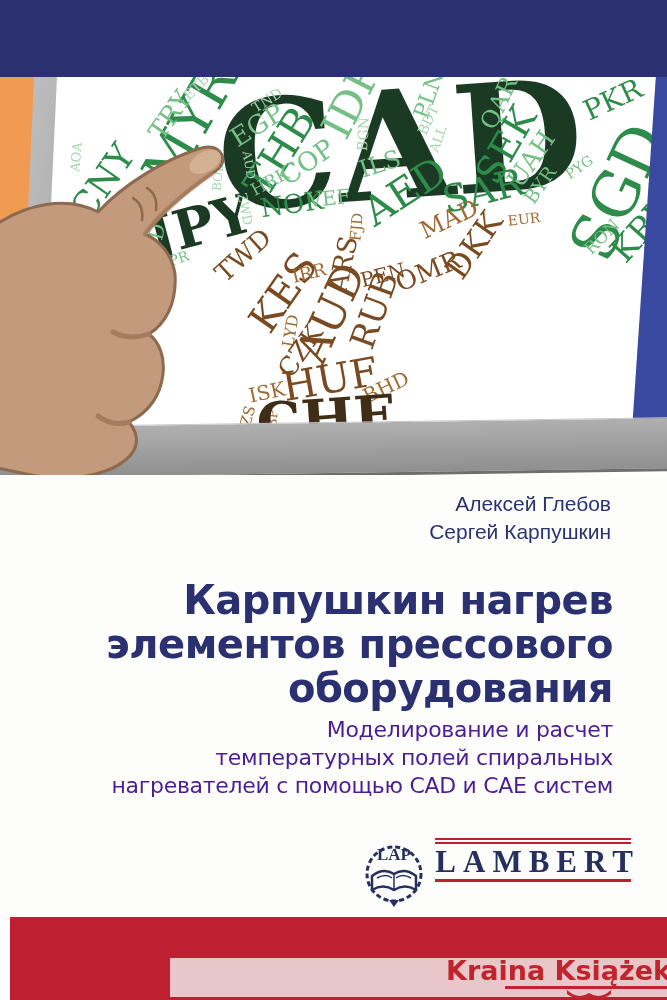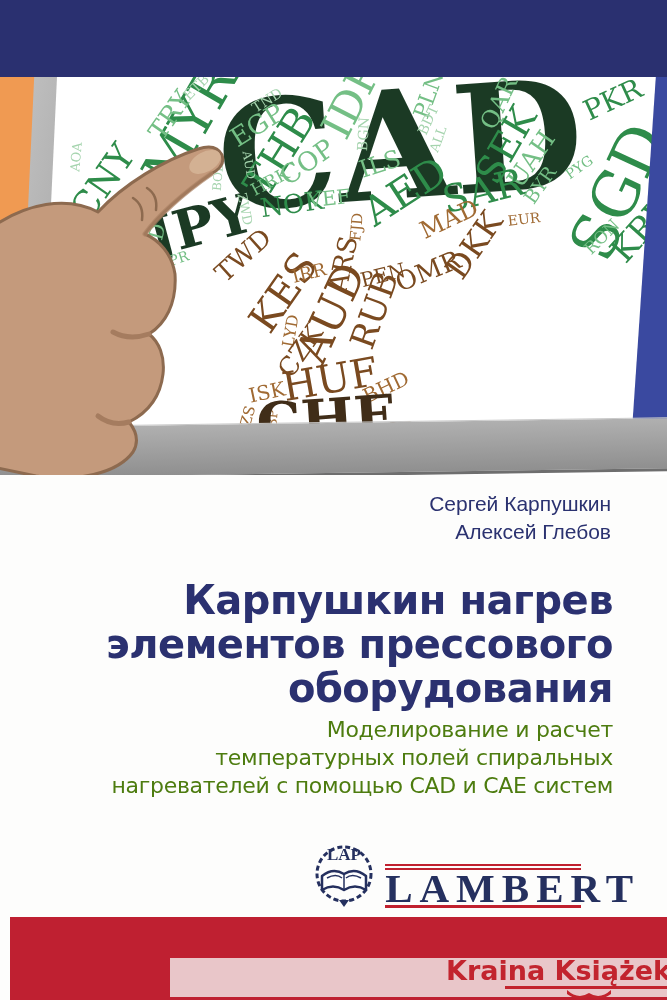--- a/index.html
+++ b/index.html
@@ -26,30 +26,30 @@
   .gray-band{position:absolute;left:-6px;top:345px;width:680px;height:50px;
         background:linear-gradient(180deg,#b0b0b0,#8f8f8f);border-top:1px solid #c9c9c9;
         border-bottom:3px solid #6e6e6e;transform:rotate(-0.8deg);}
   .hand{position:absolute;left:-4px;top:63px;}
   
   .authors{position:absolute;right:56px;top:490px;text-align:right;color:#2b3270;
         font-size:21px;line-height:28px;font-weight:500;}
   .title{position:absolute;right:54px;top:578px;text-align:right;color:#2b3170;
         font-family:"DejaVu Sans","Liberation Sans",sans-serif;
         font-size:40px;line-height:44px;font-weight:700;white-space:pre-line;letter-spacing:-0.5px;}
-  .subtitle{position:absolute;right:54px;top:716px;text-align:right;color:#4d7c0f;
+  .subtitle{position:absolute;right:54px;top:716px;text-align:right;color:#4c1d95;
         font-family:"DejaVu Sans","Liberation Sans",sans-serif;
         font-size:22px;line-height:28px;font-weight:400;white-space:pre-line;letter-spacing:-0.3px;}
   
-  .logo{position:absolute;right:27px;top:838px;display:flex;align-items:flex-end;}
+  .logo{position:absolute;right:27px;top:838px;display:flex;align-items:flex-start;}
   .emblem{width:66px;height:70px;margin-right:8px;}
   .wordmark{display:flex;flex-direction:column;}
   .rule{background:#c0202e;height:2px;width:196px;}
   .rule + .rule{margin-top:2px;}
-  .lambert{color:#25305f;font-family:"Liberation Serif",serif;font-weight:700;font-size:41px;
+  .lambert{color:#25305f;font-family:"Liberation Serif",serif;font-weight:700;font-size:31px;
         letter-spacing:7px;line-height:34px;margin:1px 0 0 0;}
   .acadpub{color:#25305f;font-family:"Liberation Serif",serif;font-weight:600;font-size:17px;
         letter-spacing:2px;line-height:19px;margin:0 0 4px 1px;}
   .rule-bottom{background:#c0202e;height:3px;width:196px;}
   
   .red-band{position:absolute;left:10px;top:917px;width:667px;height:83px;background:#bf2031;}
   .wm-band{position:absolute;left:160px;right:0;top:41px;height:39px;background:#e9c6c9;}
   .wm-text{position:absolute;right:6px;top:38px;color:#c2242e;font-weight:700;font-size:27px;
         font-family:"DejaVu Sans","Liberation Sans",sans-serif;letter-spacing:0px;}
   .wm-underline{position:absolute;right:4px;top:69px;width:168px;height:3px;background:#c2242e;}
@@ -142,22 +142,22 @@
                C 121,334 80,342 40,336
                L -8,326 Z" fill="#c49a7c" stroke="#8d6a4f" stroke-width="3" stroke-linejoin="round"></path>
       <ellipse cx="209" cy="22" rx="17" ry="10" transform="rotate(-28 209 22)" fill="#d4b295" opacity="0.95"></ellipse>
       <path d="M 137,58 q 11,7 9,22 M 151,48 q 11,7 9,22" fill="none" stroke="#8d6a4f" stroke-width="2.5" stroke-linecap="round"></path>
       <path d="M 153,194 C 141,198 128,198 117,192 M 133,282 C 122,285 111,283 102,276" fill="none" stroke="#a57c5f" stroke-width="5" stroke-linecap="round"></path>
       <path d="M 215,34 C 186,54 161,77 149,94" fill="none" stroke="#ab8164" stroke-width="5" stroke-linecap="round" opacity="0.7"></path>
     </svg>
   </div>
 
   <div class="authors">
+    <div>Алексей Глебов</div>
     <div>Сергей Карпушкин</div>
-    <div>Алексей Глебов</div>
   </div>
 
   <div class="title">Карпушкин нагрев
 элементов прессового
 оборудования</div>
 
   <div class="subtitle">Моделирование и расчет
 температурных полей спиральных
 нагревателей с помощью CAD и CAE систем</div>
 

